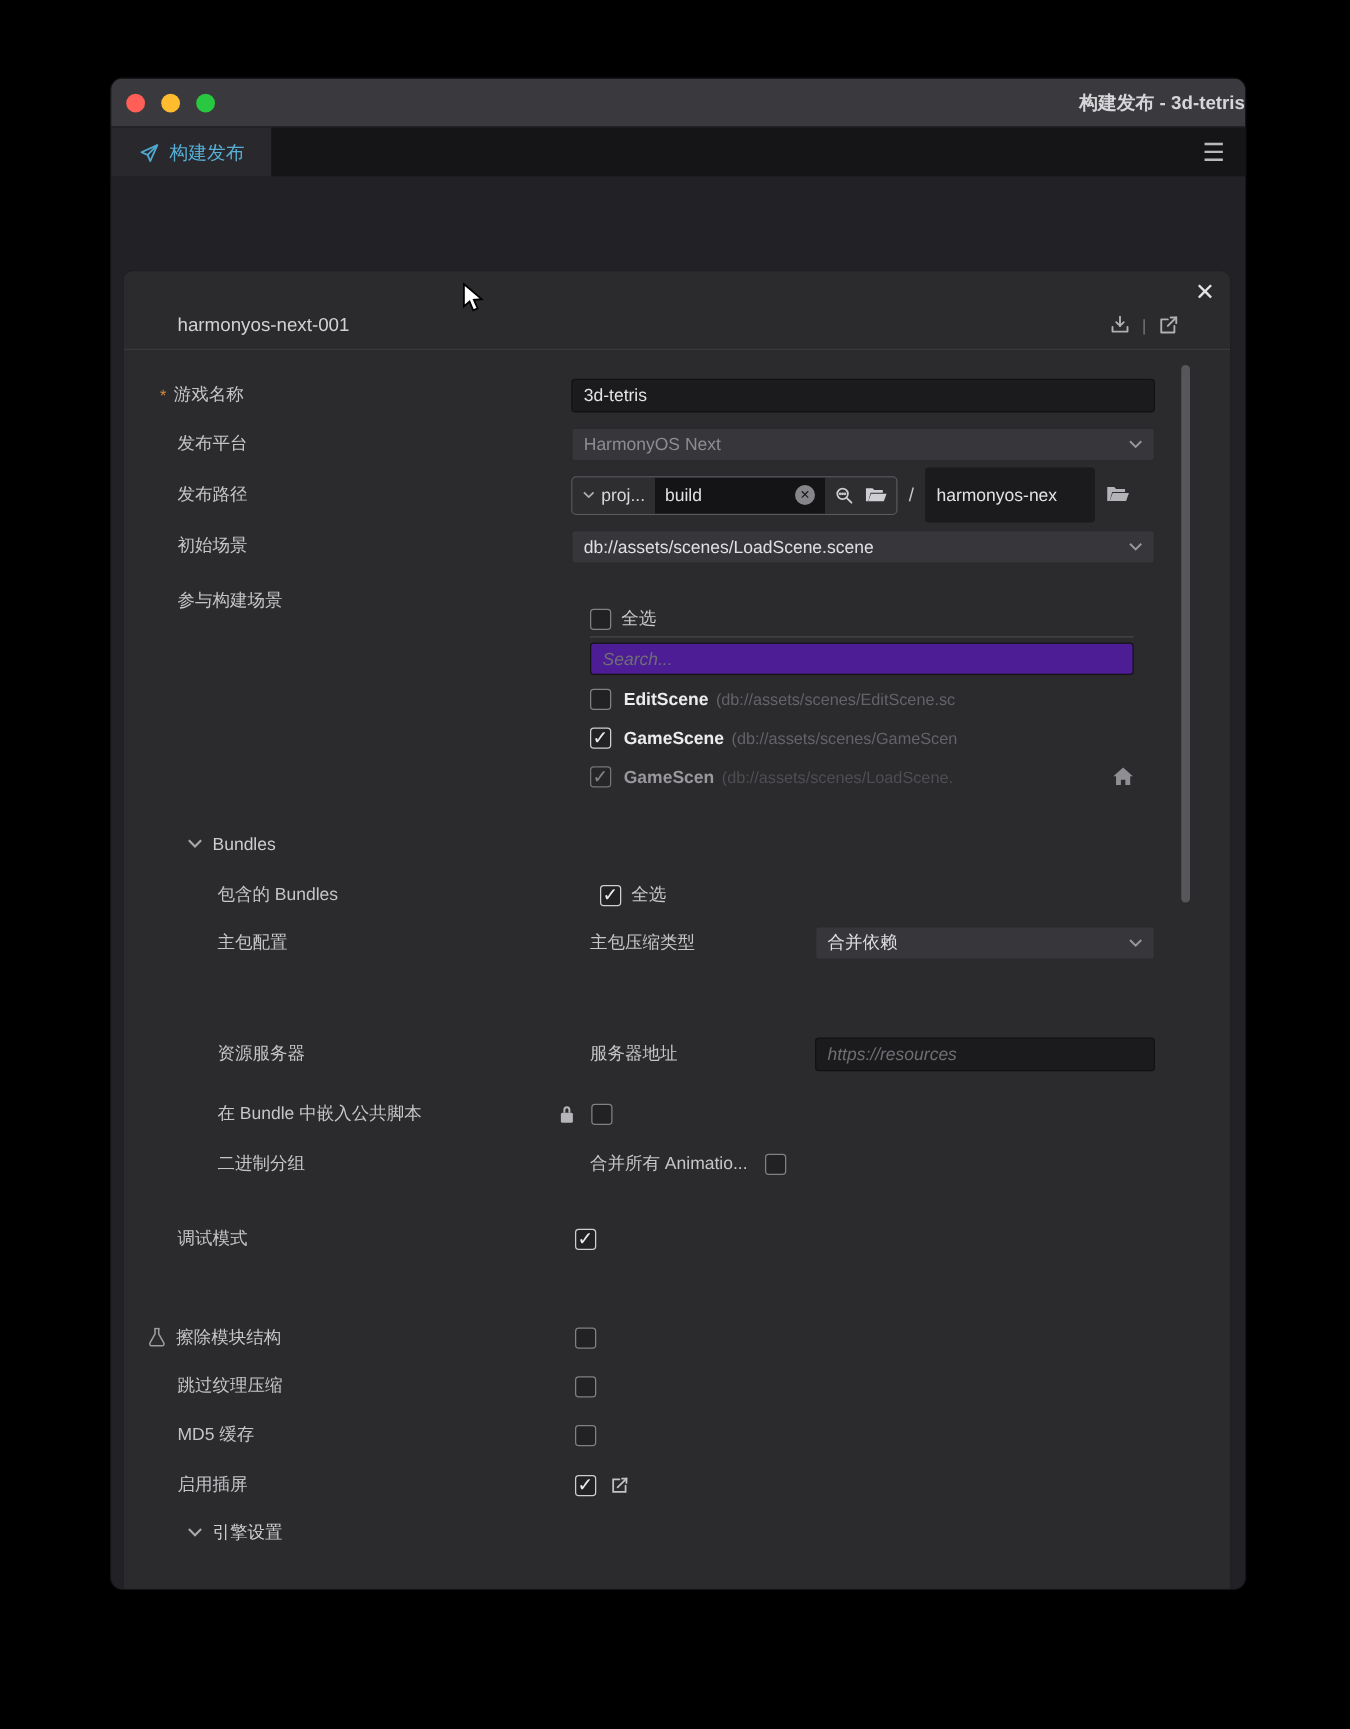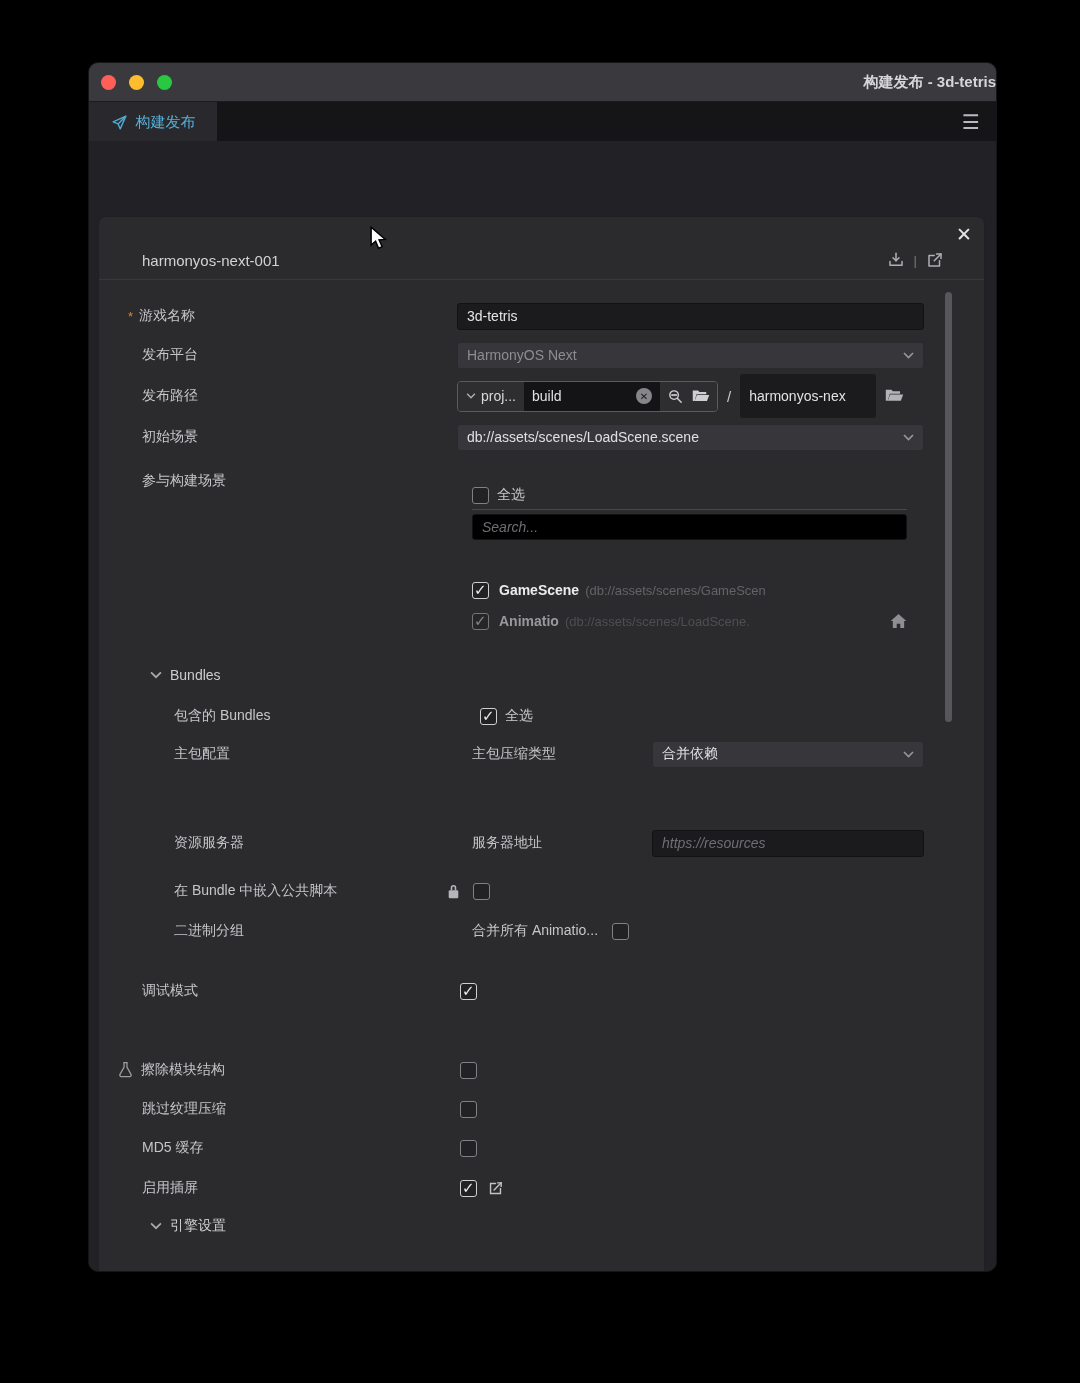--- a/index.html
+++ b/index.html
@@ -226,34 +226,41 @@
       </div>
 
       <div class="scenes" style="top:266px">
         <div class="srow">
           <span class="cb"></span>
           <span class="cblabel">全选</span>
         </div>
       </div>
       <div class="sep-line" style="top:292px"></div>
       <div class="search" style="top:297px">
-        <input class="tinput" style="height: 26px; background: #000000;" placeholder="Search...">
-      </div>
-
+        <input class="tinput" style="height: 26px; background: #4c1d95;" placeholder="Search...">
+      </div>
+
+      <div class="scenes" style="top:330px">
+        <div class="srow">
+          <span class="cb" data-checked="false"></span>
+          <span class="sname">EditScene</span>
+          <span class="spath">(db://assets/scenes/EditScene.sc</span>
+        </div>
+      </div>
       <div class="scenes" style="top:361px">
         <div class="srow">
           <span class="cb" data-checked="true"></span>
           <span class="sname">GameScene</span>
           <span class="spath">(db://assets/scenes/GameScen</span>
         </div>
       </div>
       <div class="scenes" style="top:392px">
         <div class="srow dim">
           <span class="cb dim" data-checked="true"></span>
-          <span class="sname">Animatio</span>
+          <span class="sname">GameScen</span>
           <span class="spath">(db://assets/scenes/LoadScene.</span>
           <span style="margin-left:4px">
             <svg width="17" height="16" viewBox="0 0 24 22" fill="#8e8e93">
                 <path d="M12 1l11 10h-3v10h-5.5v-6h-5v6H4V11H1z"></path>
               </svg>
           </span>
         </div>
       </div>
 
       <div class="sect" style="top:446px">

